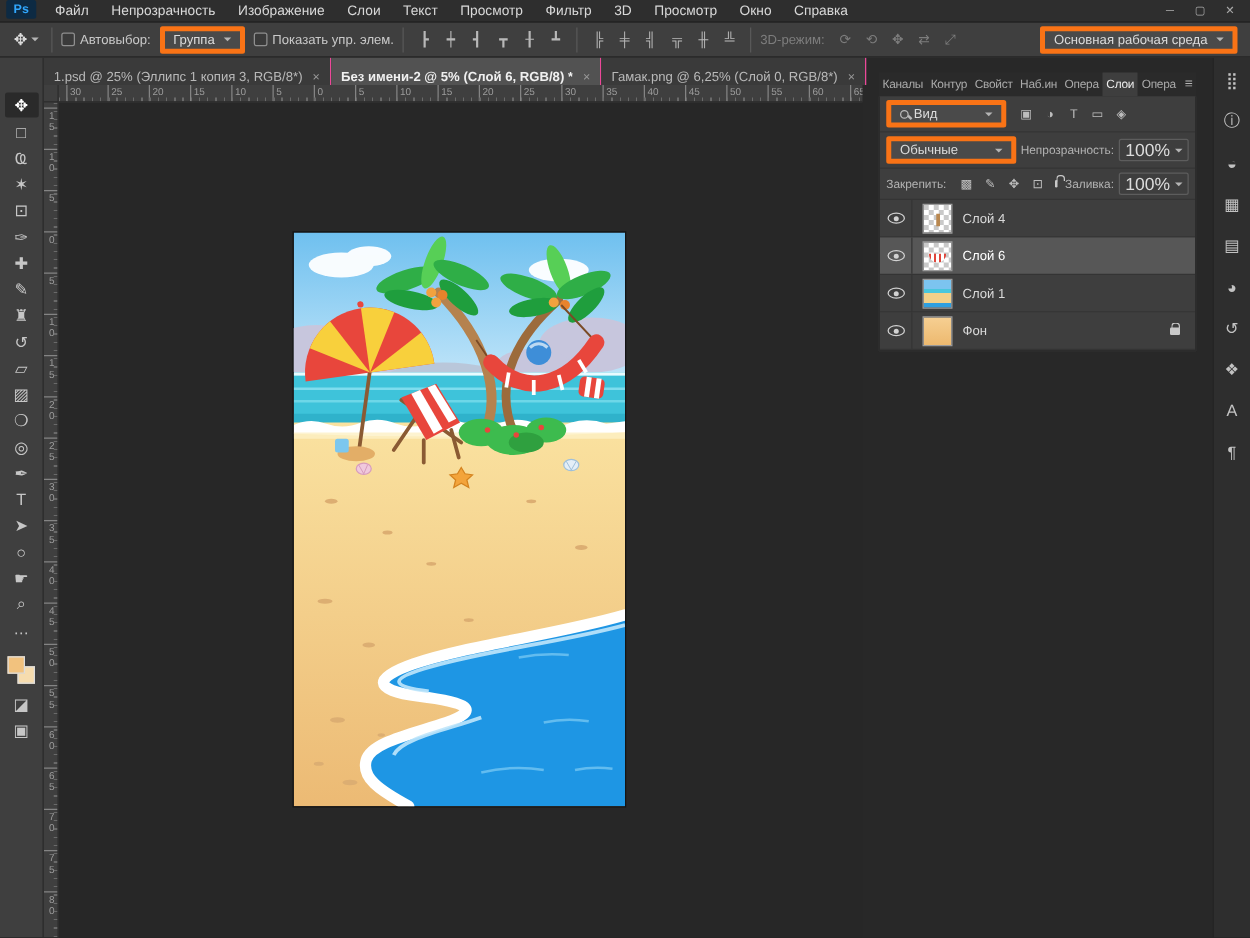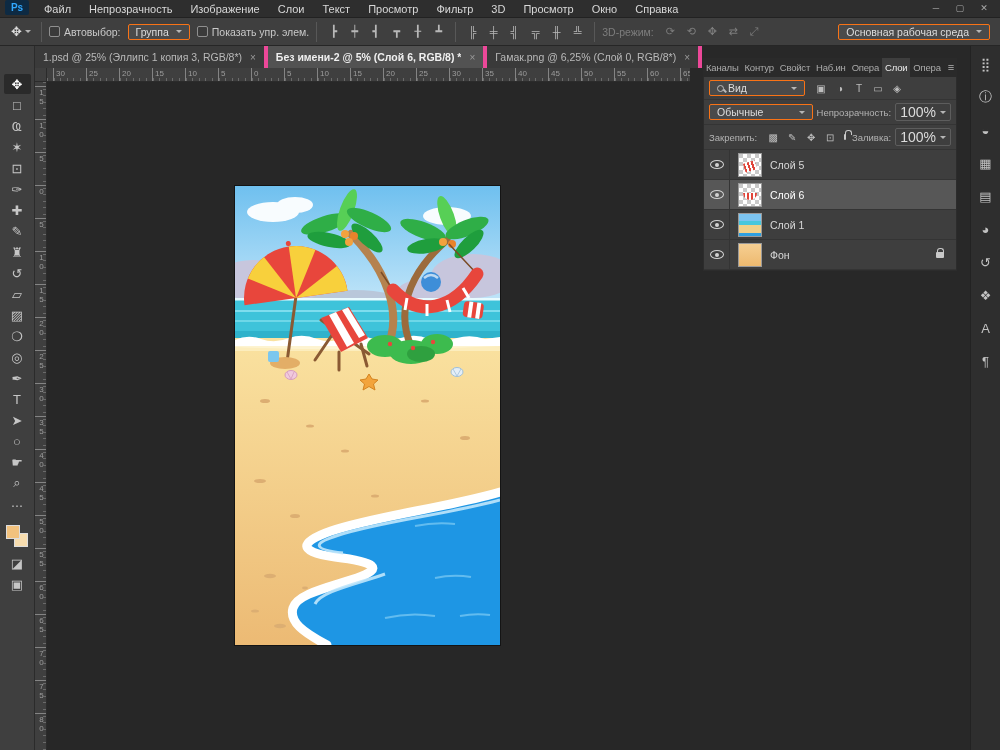--- a/index.html
+++ b/index.html
@@ -15,32 +15,32 @@
   .win-btn{width:24px;text-align:center;color:#a8a8a8;font-size:9px;line-height:16px}
 
   
   .optionsbar{position:absolute;left:0;top:18px;width:1000px;height:28px;background:#3f3f3f;border-bottom:1px solid #262626;display:flex;align-items:center;padding:0 8px;gap:7px;z-index:9}
   .tool-preset{display:flex;align-items:center;gap:3px;padding:2px 3px}
   .opt-icon{font-size:13px;color:#dcdcdc}
   .caret-down{width:0;height:0;border:3px solid transparent;border-top-color:#b5b5b5;margin-top:3px}
   .sep{width:1px;height:20px;background:#585858;flex:none}
   .opt-check{display:flex;align-items:center;gap:4px;color:#c9c9c9;font-size:10.5px;white-space:nowrap}
   .cb{width:11px;height:11px;border:1px solid #8f8f8f;background:#3a3a3a;border-radius:2px;flex:none}
-  .dd{display:flex;align-items:center;background:#4a4a4a;border:1px solid #f97316;border-radius:2px;padding:1px 7px;font-size:10.5px;color:#dcdcdc;white-space:nowrap}
+  .dd{display:flex;align-items:center;background:#4a4a4a;border:4px solid #f97316;border-radius:2px;padding:1px 7px;font-size:10.5px;color:#dcdcdc;white-space:nowrap}
   .dd::after{content:"";width:0;height:0;border:3.5px solid transparent;border-top-color:#b5b5b5;margin-left:7px;margin-top:3px}
   .icon-row{display:flex;align-items:center;gap:2px}
   .icon-btn{width:19px;height:20px;display:flex;align-items:center;justify-content:center;color:#b8b8b8;font-size:11px}
   .dim,.dim .icon-btn{color:#7d7d7d}
   .opt-label{font-size:10.5px;white-space:nowrap}
   .spacer{flex:1}
   .workspace{margin-right:2px}
 
   
   .tabbar{position:absolute;left:35px;top:46px;width:655px;height:22px;background:#2a2a2a;display:flex;align-items:stretch;z-index:5}
-  .tab{display:flex;align-items:center;padding:0 8px;background:#3a3a3a;border-right:4px solid #ec4899;color:#b9b9b9;font-size:10.5px;white-space:nowrap;max-width:240px}
+  .tab{display:flex;align-items:flex-end;padding:0 8px;background:#3a3a3a;border-right:1px solid #ec4899;color:#b9b9b9;font-size:10.5px;white-space:nowrap;max-width:240px}
   .tab .tab-title{overflow:hidden;text-overflow:ellipsis}
   .tab.active{background:#525252;color:#f0f0f0;font-weight:bold}
   .tab-close{margin-left:8px;color:#9a9a9a;font-size:10px;font-weight:normal}
 
   
   .toolbar{position:absolute;left:0;top:46px;width:35px;height:704px;background:#3f3f3f;border-right:1px solid #2b2b2b;display:flex;flex-direction:column;align-items:center;padding-top:28px;z-index:6}
   .tools{display:flex;flex-direction:column;align-items:center}
   .tool{width:27px;height:20px;display:flex;align-items:center;justify-content:center;color:#c6c6c6;font-size:13px;margin-bottom:1px;border-radius:2px}
   .tool.selected{background:#2a2a2a;color:#fff}
   .tool.more{font-size:12px;margin-top:2px}
@@ -533,29 +533,29 @@
             <span class="picon">⊡</span>
           </span>
         <span class="lockicon inrow"></span>
         <span class="plabel right">Заливка:</span>
         <span class="val-dd">
           <span>100%</span>
         </span>
       </div>
       <div class="layers">
 
-
           <div class="layer">
             <span class="eye-cell">
               <span class="eye"></span>
             </span>
-            <span class="thumb v-chair"></span>
-            <span class="layer-name">Слой 5</span>
+            <span class="thumb v-checker"></span>
+            <span class="layer-name">Слой 4</span>
 
           </div>
+
 
           <div class="layer selected">
             <span class="eye-cell">
               <span class="eye"></span>
             </span>
             <span class="thumb v-hammock"></span>
             <span class="layer-name">Слой 6</span>
 
           </div>
 

